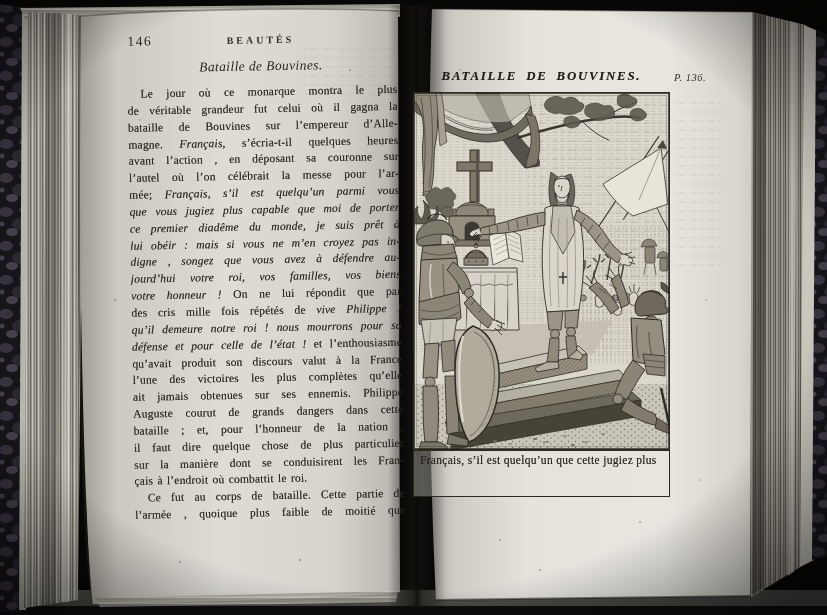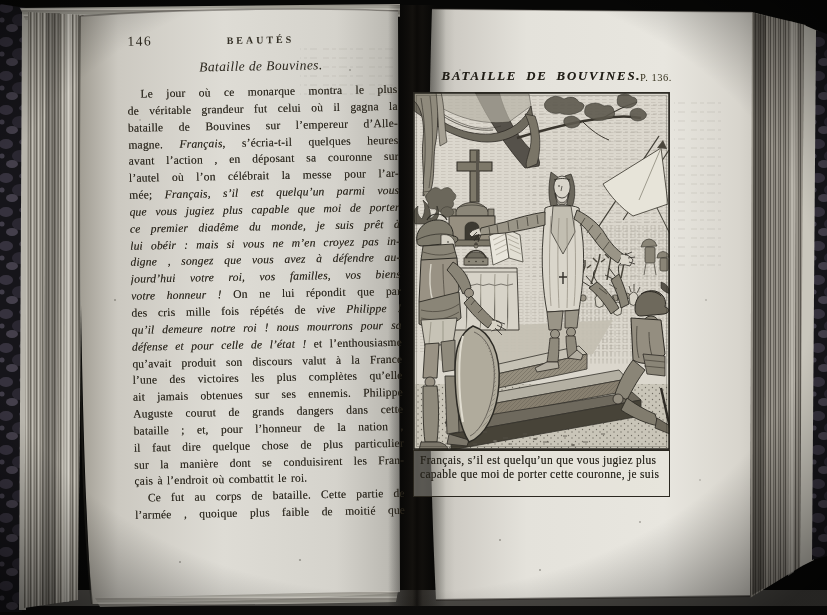--- a/index.html
+++ b/index.html
@@ -19,21 +19,21 @@
   .bl{height:16.85px;line-height:16.85px;overflow:hidden;font-size:11.6px;
       text-align:justify;text-align-last:justify;word-spacing:1.2px;letter-spacing:.15px;
       color:#29251c;text-shadow:0 0 .5px rgba(41,37,28,.55);}
   .bl.ind{padding-left:13px;}
   .bl.end{text-align-last:left;}
   .bl .it{font-style:italic;}
   
   #plate-header{left:413px;top:69px;width:257px;text-align:center;font-weight:bold;
                 font-style:italic;font-size:12.8px;letter-spacing:1.8px;word-spacing:4px;
                 color:#211e17;text-shadow:0 0 .5px rgba(30,27,20,.5);}
-  #plate-ref{left:640px;top:72px;font-size:10.5px;letter-spacing:.5px;color:#36321f;}
+  #plate-ref{left:674px;top:72px;font-style:italic;font-size:10.5px;letter-spacing:.5px;color:#36321f;}
   #caption-box{left:413px;top:450px;width:257px;height:47px;border:1.4px solid #2b2820;
                box-sizing:border-box;padding:3px 6px 0 6px;background:rgba(228,225,216,.35);}
   .capl{font-size:11.5px;line-height:13.6px;color:#26231b;letter-spacing:.3px;
         text-shadow:0 0 .4px rgba(30,27,20,.5);white-space:nowrap;}
   #plate-svg{left:413px;top:92px;}
 </style>
 </head>
 <body>
 
 <div id="stage">
@@ -472,17 +472,16 @@
         <div class="bl"><span>sur la manière dont se conduisirent les Fran-</span></div>
         <div class="bl end"><span>çais à l’endroit où combattit le roi.</span></div>
         <div class="bl ind"><span>Ce fut au corps de bataille. Cette partie de</span></div>
         <div class="bl"><span>l’armée , quoique plus faible de moitié que</span></div>
       </div>
 </div>
 
 <div id="plate-header" class="abs">BATAILLE DE BOUVINES.</div>
 <div id="plate-ref" class="abs">P. 136.</div>
 <div id="caption-box" class="abs">
-      <div class="capl">Français, s’il est quelqu’un que vous jugiez plus</div>
-      <div class="capl">capable que moi de porter cette couronne, je suis</div>
+      <div class="capl">Français, s’il est quelqu’un que cette jugiez plus</div>
     </div>
 
 </div>
 
 </body></html>

